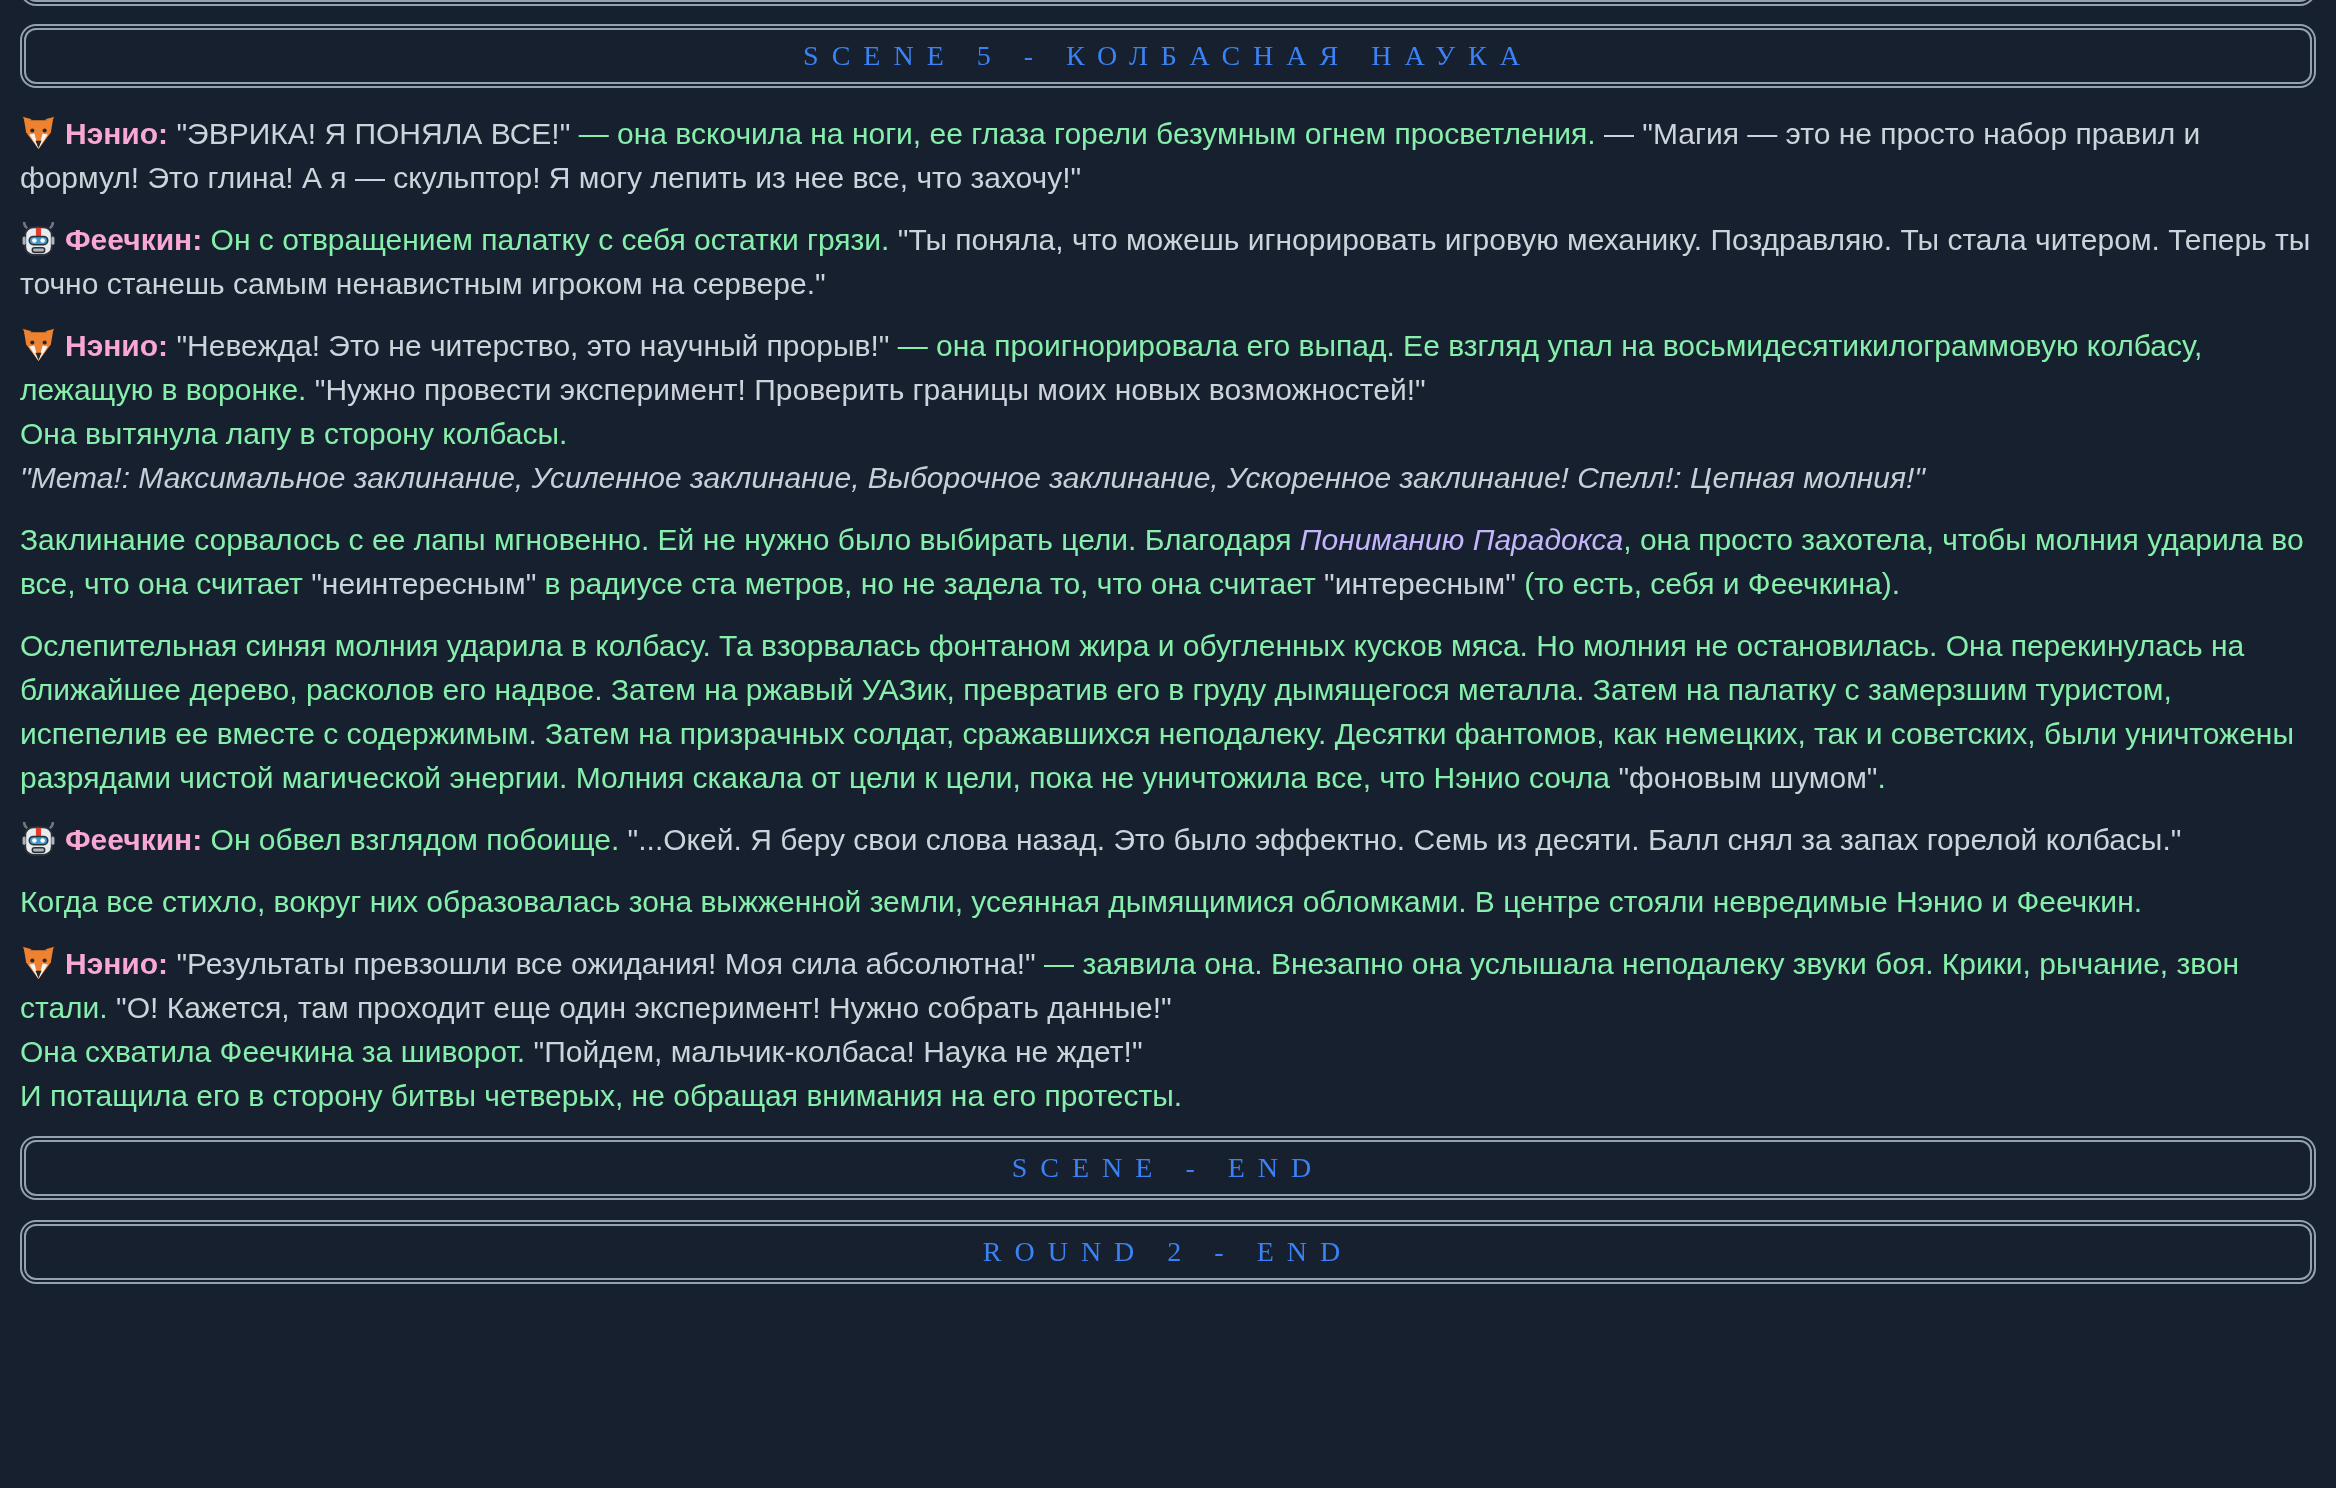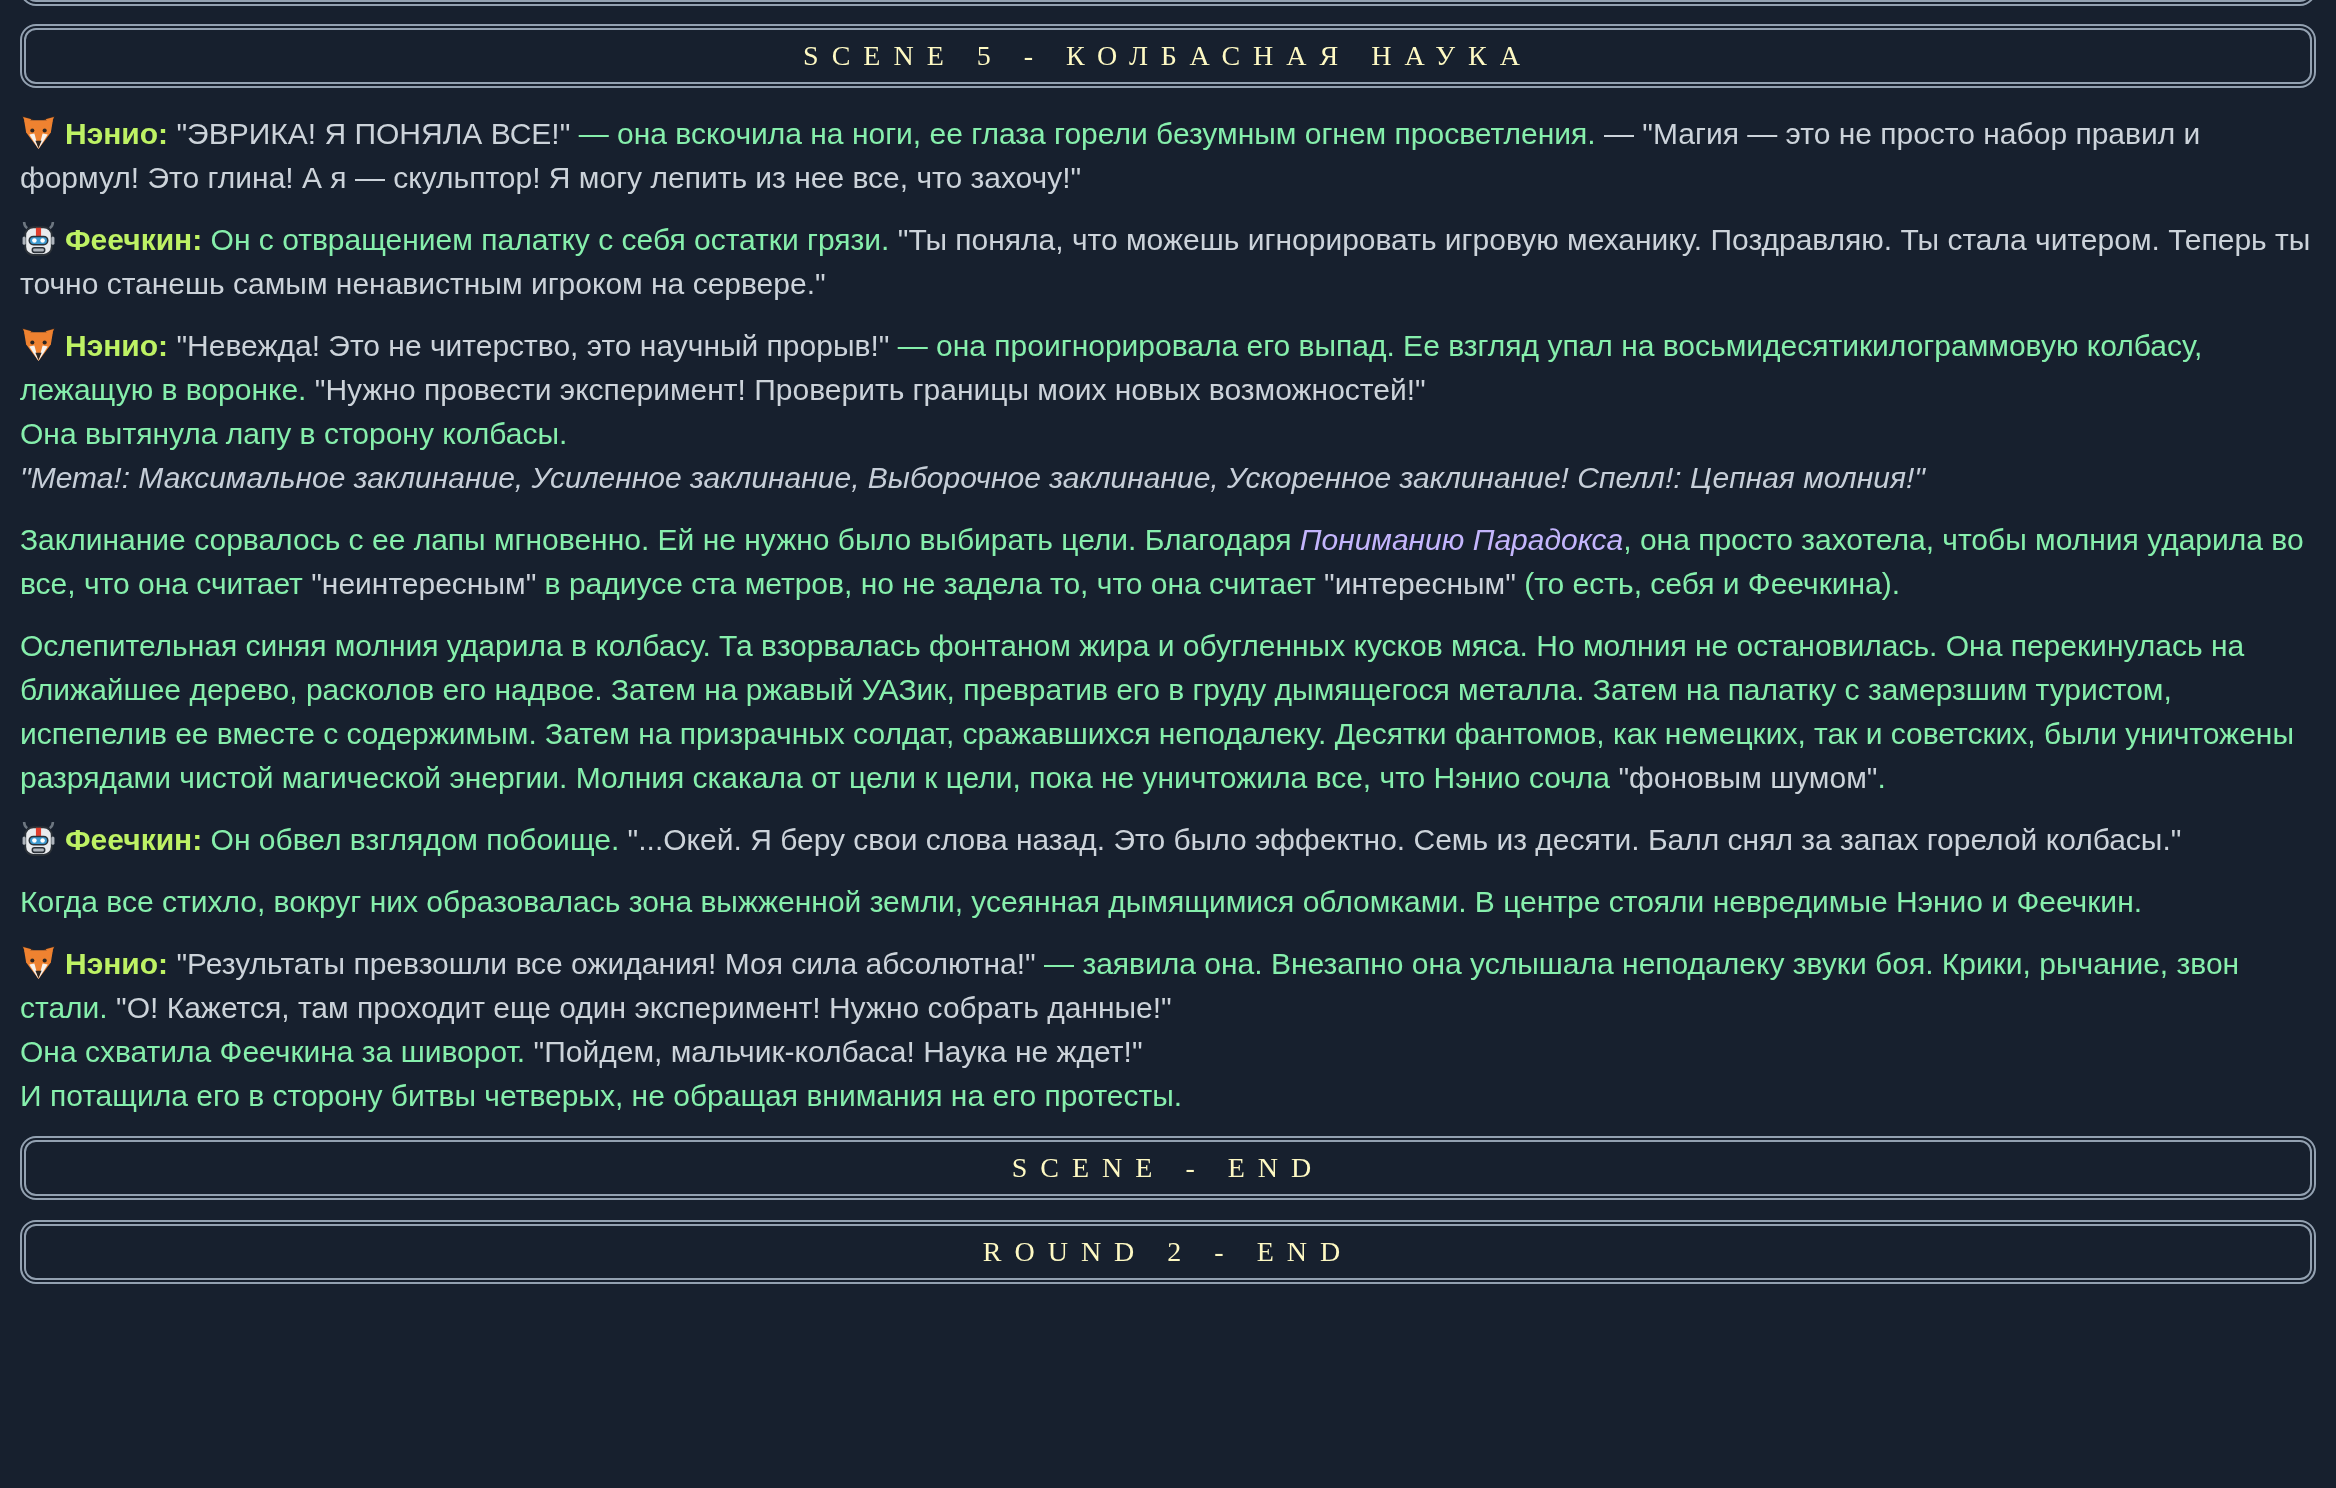--- a/index.html
+++ b/index.html
@@ -30,30 +30,30 @@
     margin-top: -48px;
     margin-bottom: 18px;
   }
   .scene-header-box { margin-bottom: 24px; }
   .scene-end-box   { }
   .round-end-box   { margin-top: 20px; }
   .frame-text {
     font-family: "Liberation Serif", "DejaVu Serif", serif;
     font-size: 28px;
     letter-spacing: 13px;
-    color: #fef9c3;
+    color: #3b82f6;
     white-space: pre;
   }
   .para {
     margin: 18px 0;
     font-size: 30px;
     line-height: 44px;
     color: #ade5e1;
   }
-  .seg-name   { color: #bef264; font-weight: 700; margin-top: 16px; }
+  .seg-name   { color: #f9a8d4; font-weight: 700; margin-top: 16px; }
   .seg-action { color: #86efac; }
   .seg-quote  { color: #ccd3da; }
   .seg-feat   { color: #c4b5fd; font-style: italic; }
   .seg-spell  { color: #c6ced8; font-style: italic; }
   .char-icon {
     width: 37px;
     height: 37px;
     vertical-align: -7px;
     margin-right: 8px;
     display: inline-block;

